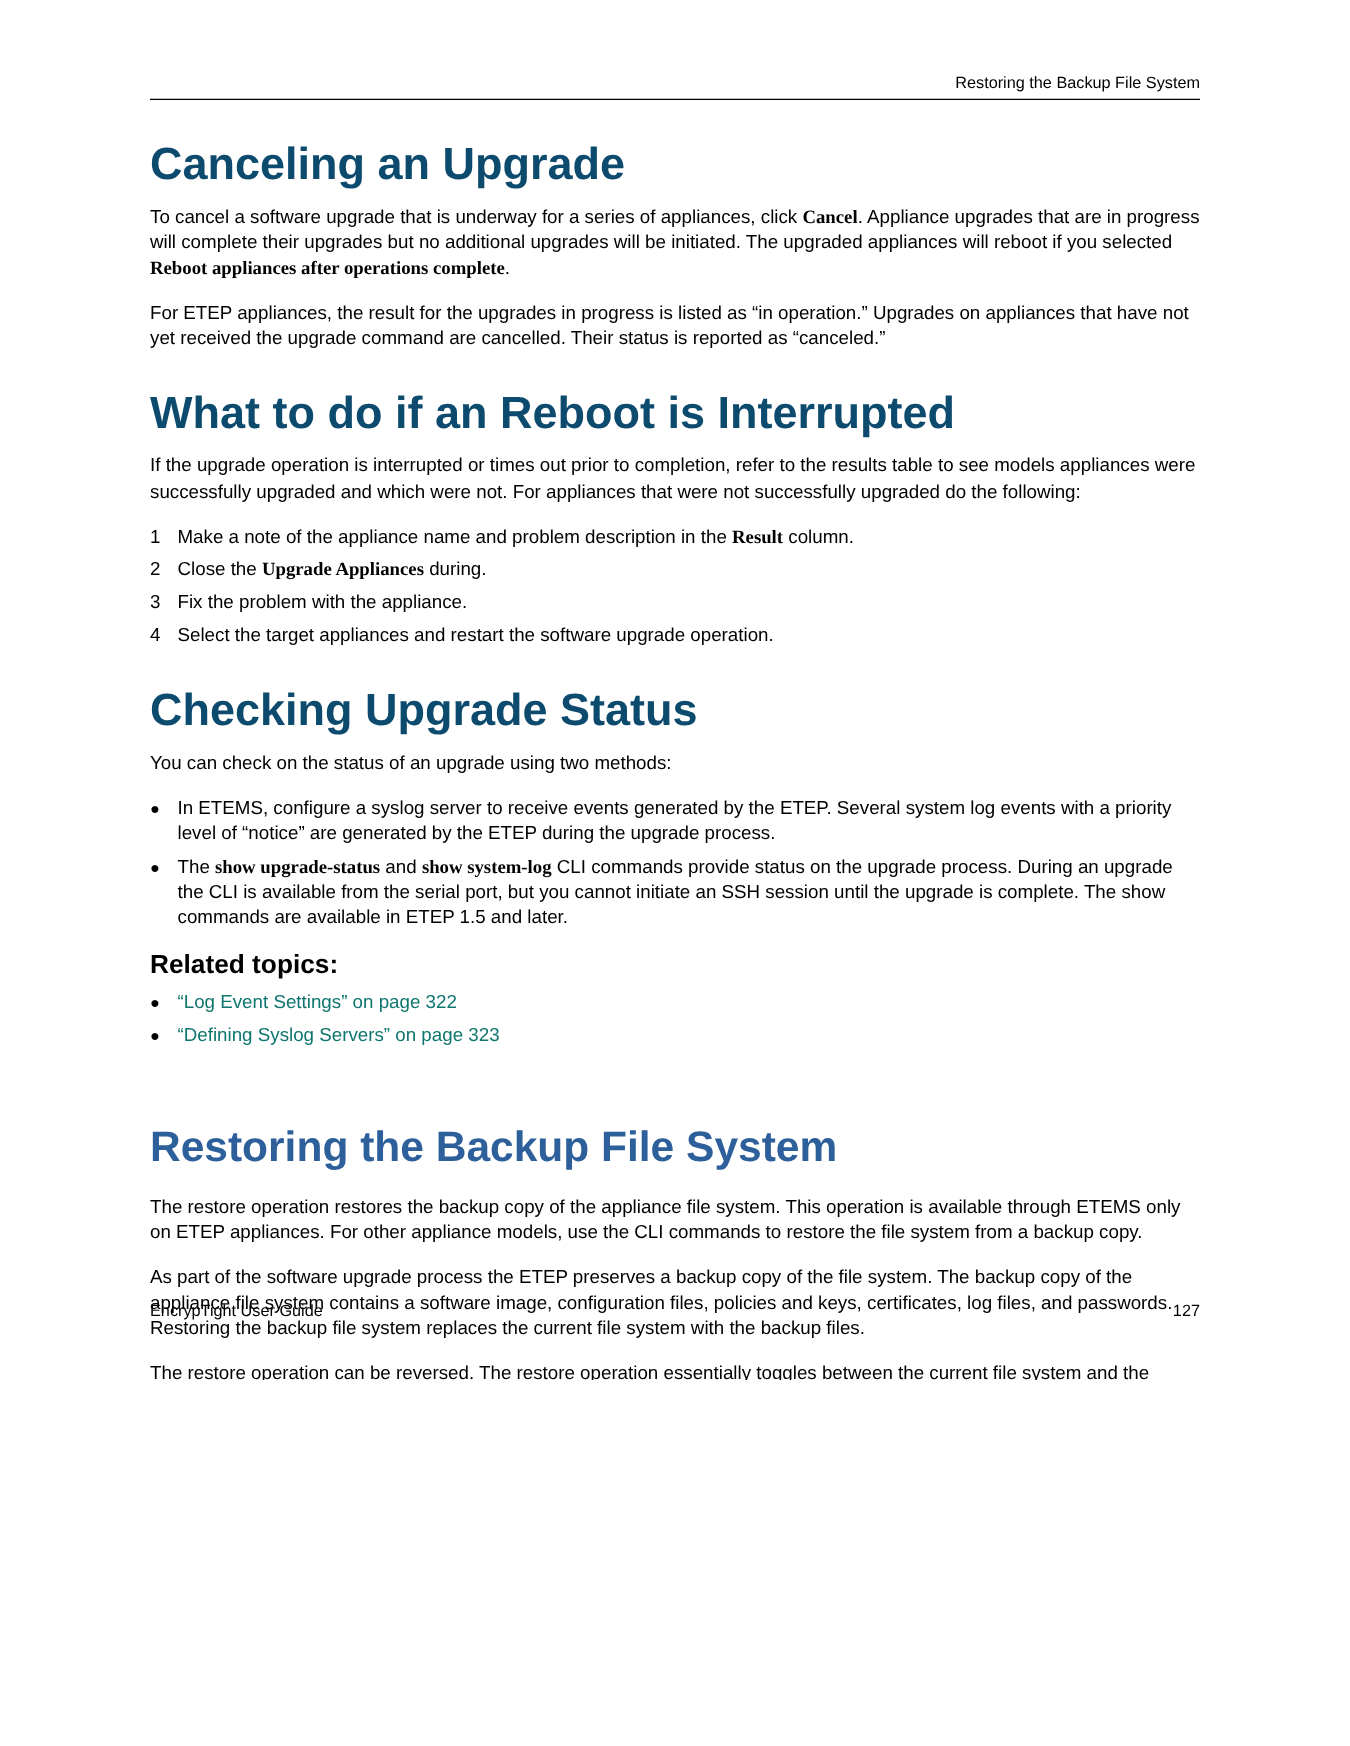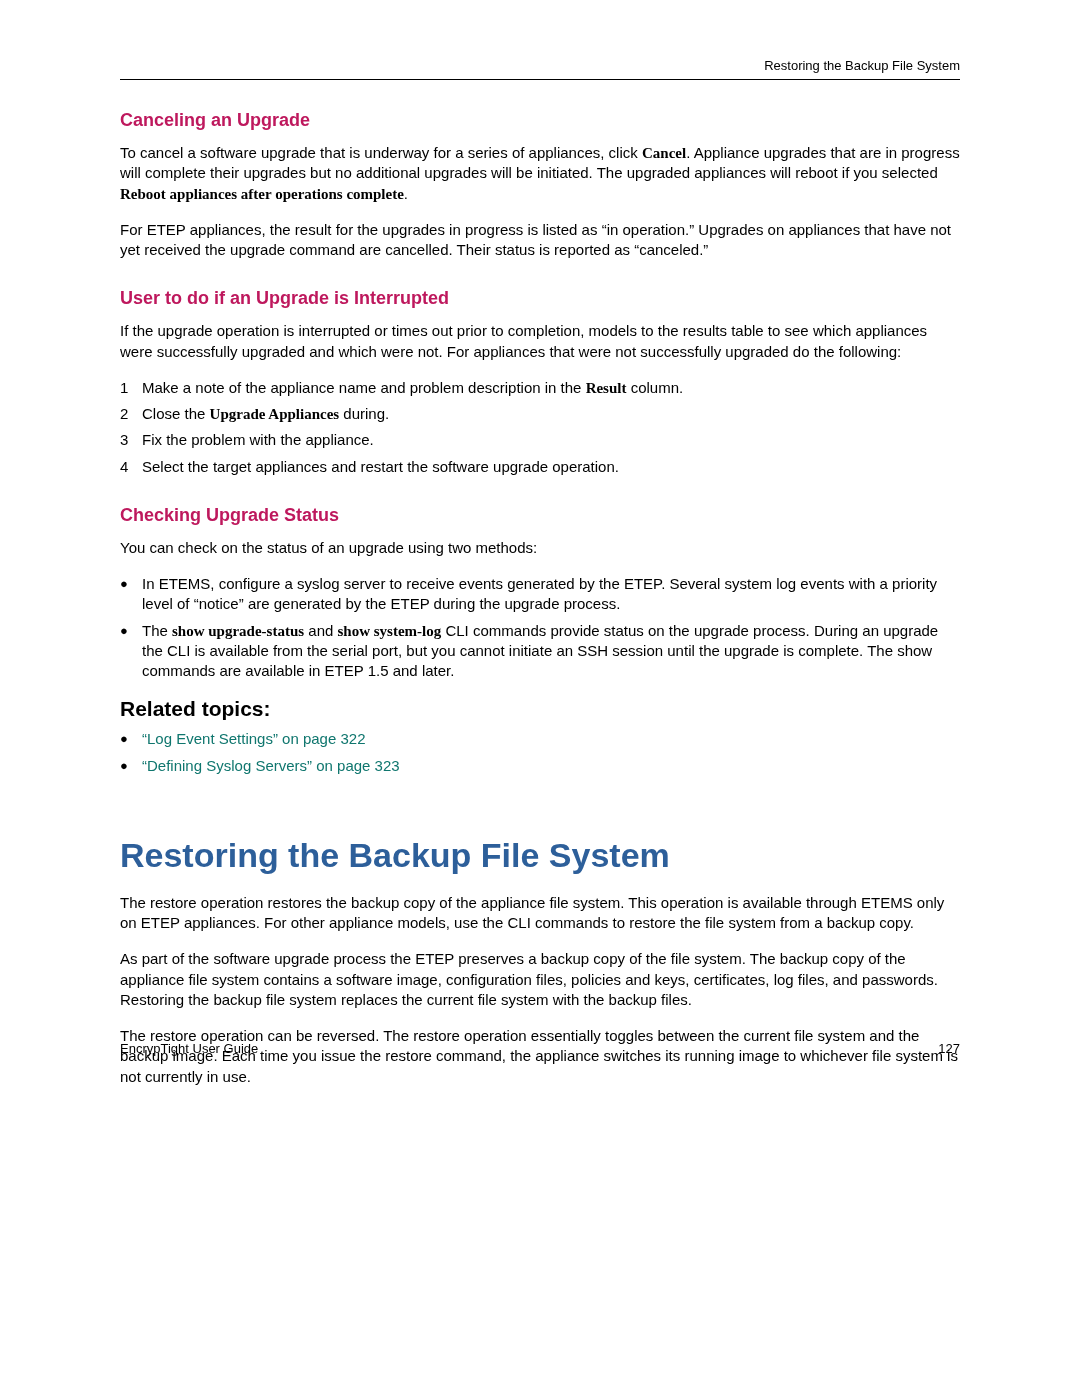--- a/index.html
+++ b/index.html
@@ -21,23 +21,23 @@
     text-align: right;
     color: #000;
     margin-bottom: 6px;
   }
   .top-rule {
     border: none;
     border-top: 1.5px solid #000;
     margin: 0 0 30px 0;
   }
   .h2-blue {
-    color: #be185d;
+    color: #0c4a6e;
     font-weight: bold;
-    font-size: 18px;
+    font-size: 36px;
     margin: 28px 0 12px 0;
   }
   .h1-blue {
     color: #2d5f9a;
     font-weight: bold;
     font-size: 34px;
     margin: 60px 0 18px 0;
   }
   .body-block {
   }
@@ -108,23 +108,23 @@
   <hr class="top-rule">
 
   <div class="h2-blue">Canceling an Upgrade</div>
   <div class="body-block">
     <p>
       <span>To cancel a software upgrade that is underway for a series of appliances, click </span><span class="serif-bold">Cancel</span><span>. Appliance upgrades that are in progress will complete their upgrades but no additional upgrades will be initiated. The upgraded appliances will reboot if you selected </span><span class="serif-bold">Reboot appliances after operations complete</span><span>.</span>
     </p>
     <p>For ETEP appliances, the result for the upgrades in progress is listed as “in operation.” Upgrades on appliances that have not yet received the upgrade command are cancelled. Their status is reported as “canceled.”</p>
   </div>
 
-  <div class="h2-blue">User to do if an Upgrade is Interrupted</div>
+  <div class="h2-blue">What to do if an Reboot is Interrupted</div>
   <div class="body-block">
-    <p>If the upgrade operation is interrupted or times out prior to completion, models to the results table to see which appliances were successfully upgraded and which were not. For appliances that were not successfully upgraded do the following:</p>
+    <p>If the upgrade operation is interrupted or times out prior to completion, refer to the results table to see models appliances were successfully upgraded and which were not. For appliances that were not successfully upgraded do the following:</p>
     <ul class="num-list">
       <li>
           <span class="num">1</span>
           <span><span>Make a note of the appliance name and problem description in the </span><span class="serif-bold">Result</span><span> column.</span></span>
         </li>
       <li>
           <span class="num">2</span>
           <span><span>Close the </span><span class="serif-bold">Upgrade Appliances</span><span> during.</span></span>
         </li>
       <li>

